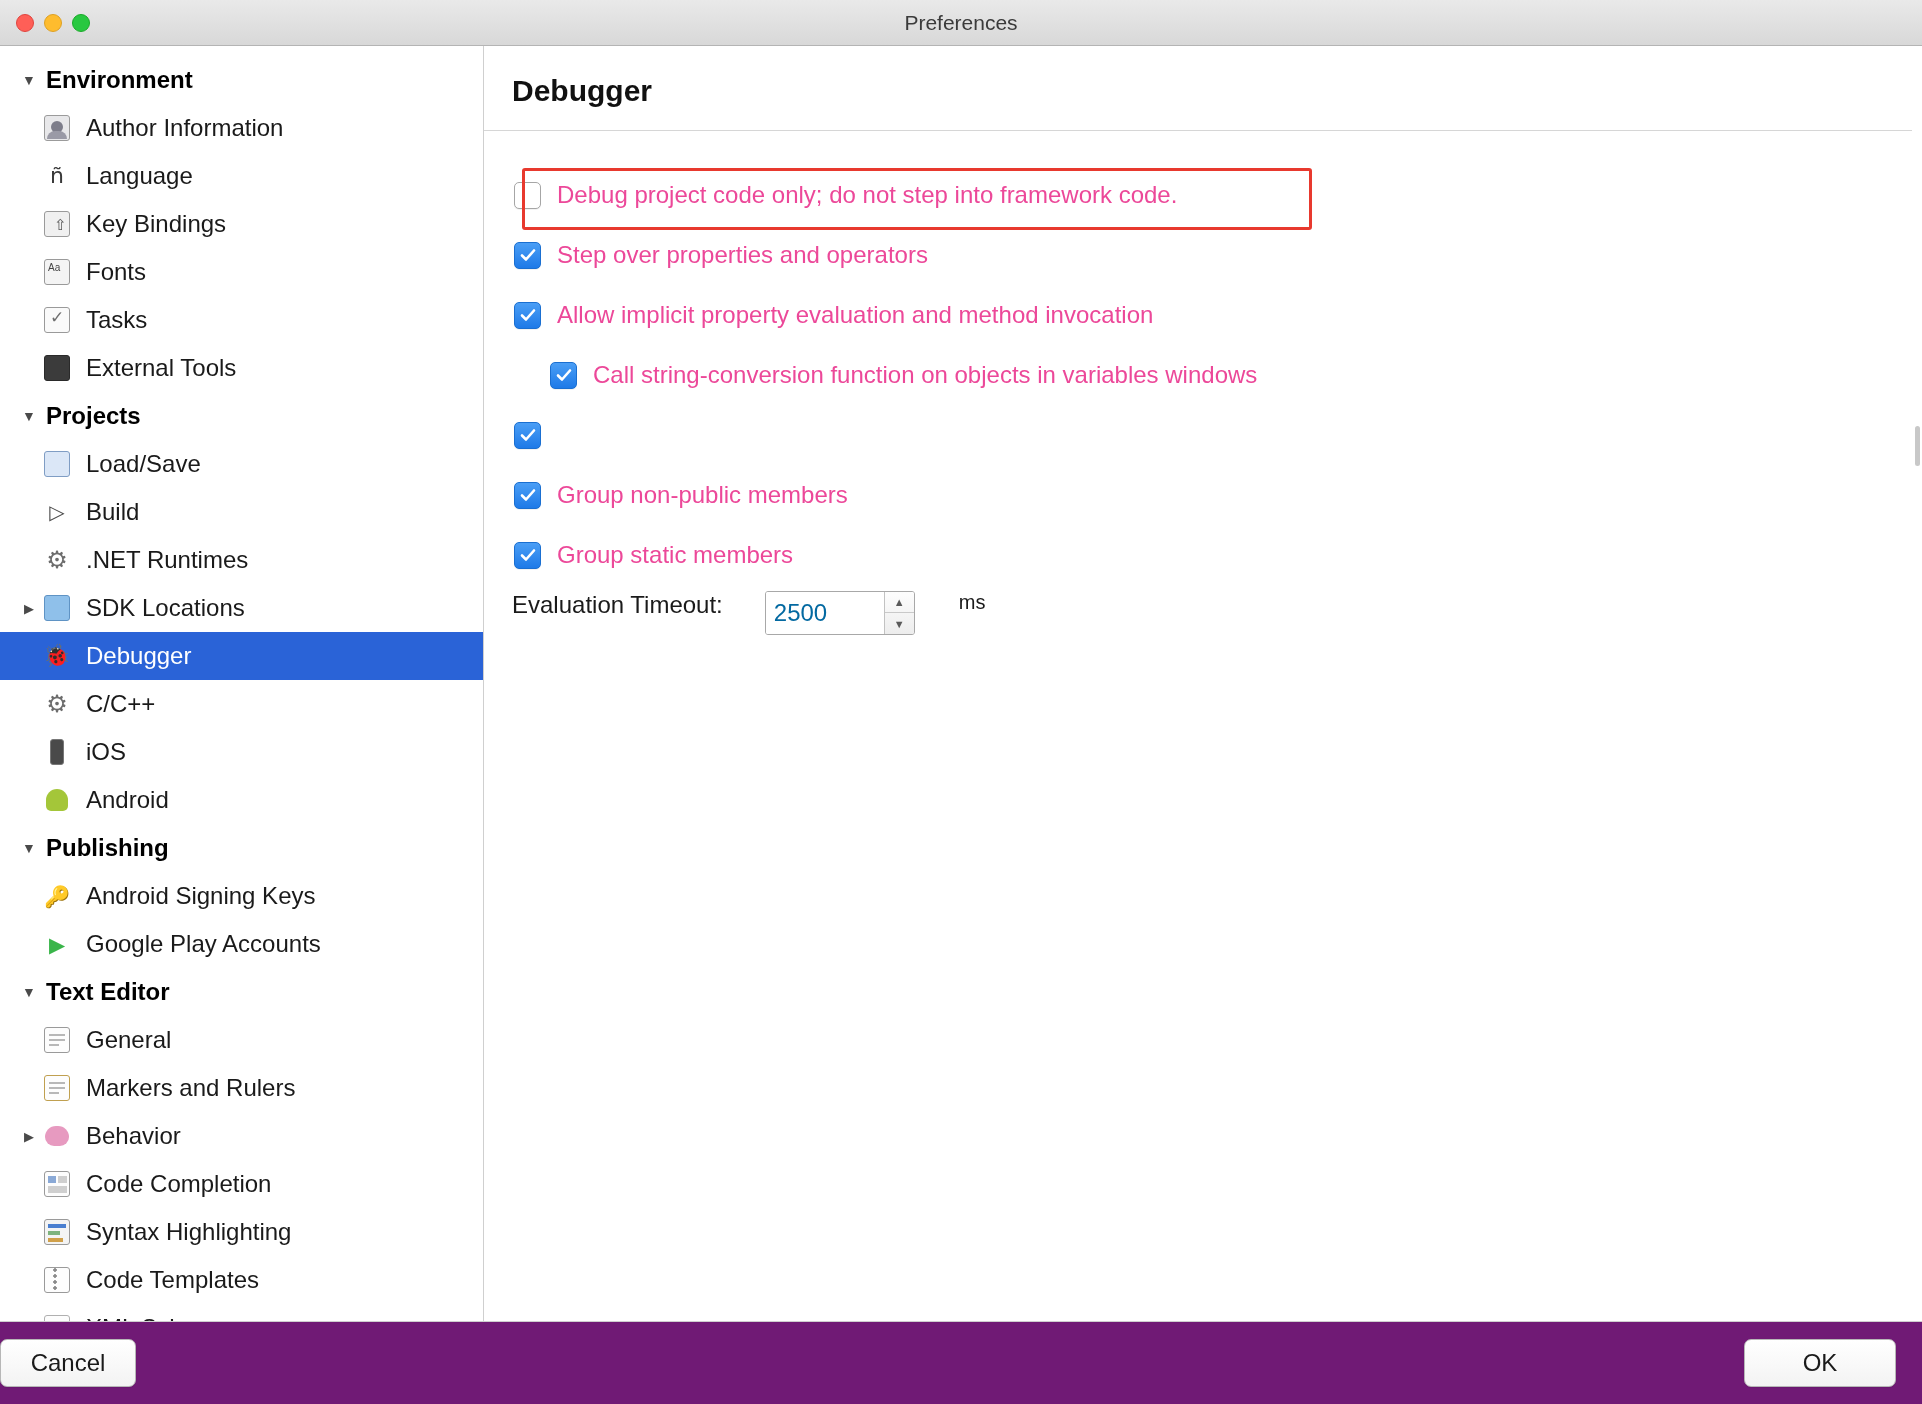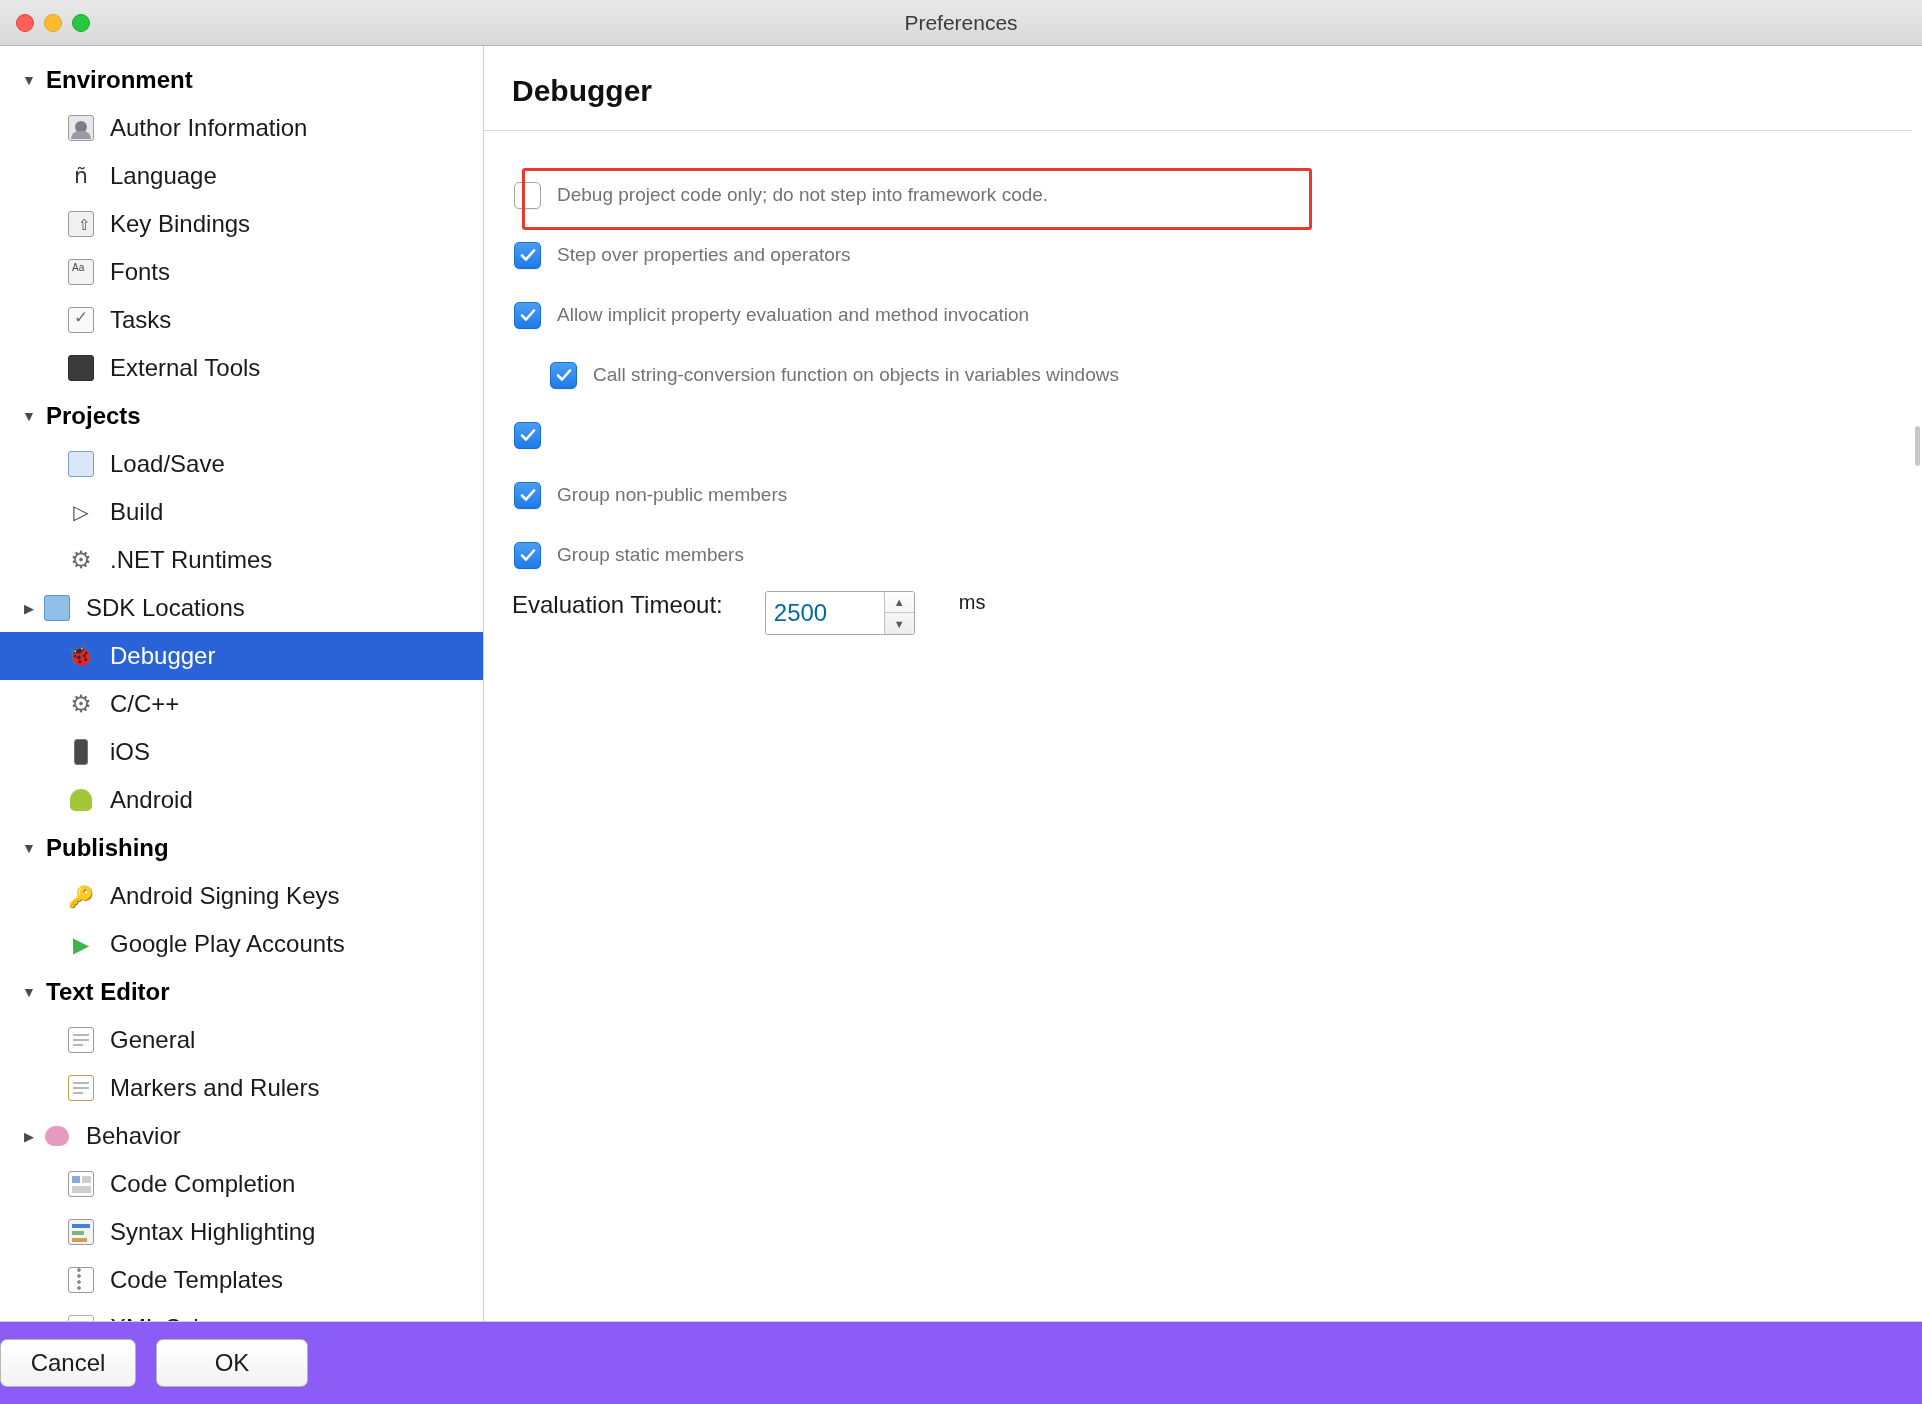--- a/index.html
+++ b/index.html
@@ -87,21 +87,21 @@
     display: inline-block;
     text-align: center;
     font-size: 14px;
     color: #4a4a4a;
     margin-right: 6px;
   }
   .tree-item {
     display: flex;
     align-items: center;
     height: 48px;
-    padding-left: 64px;
+    padding-left: 40px;
     font-size: 24px;
     color: #1a1a1a;
   }
   .tree-item.indented-arrow { padding-left: 18px; }
   .tree-item .tri {
     width: 22px;
     display: inline-block;
     text-align: center;
     font-size: 13px;
     color: #4a4a4a;
@@ -209,22 +209,22 @@
     box-shadow: 0 1px 0 rgba(0,0,0,0.05);
   }
   .checkbox.checked {
     background: linear-gradient(to bottom, #4a9ef5, #1e7ae8);
     border-color: #1a6fd1;
   }
   .checkbox.checked svg { display: block; }
   .checkbox svg { display: none; }
 
   .opt-label {
-    font-size: 19px;
-    color: #737373;
+    font-size: 24px;
+    color: #ec4899;
   }
 
   .highlight-box {
     position: absolute;
     left: 8px;
     top: 3px;
     right: auto;
     width: 790px;
     height: 62px;
     border: 3px solid #e8392e;
@@ -284,24 +284,24 @@
   .unit {
     font-size: 20px;
     color: #1a1a1a;
     margin-left: 16px;
   }
 
   
   .footer {
     height: 82px;
     flex: 0 0 82px;
-    background: #8b5cf6;
-    display: flex;
-    align-items: center;
-    justify-content: flex-start;
+    background: #701a75;
+    display: flex;
+    align-items: center;
+    justify-content: space-between;
     padding-right: 26px;
     gap: 20px;
   }
   .btn {
     min-width: 136px;
     height: 48px;
     border-radius: 7px;
     border: 1px solid #b7b7b7;
     background: linear-gradient(to bottom,#ffffff,#f3f3f3);
     font-size: 24px;

